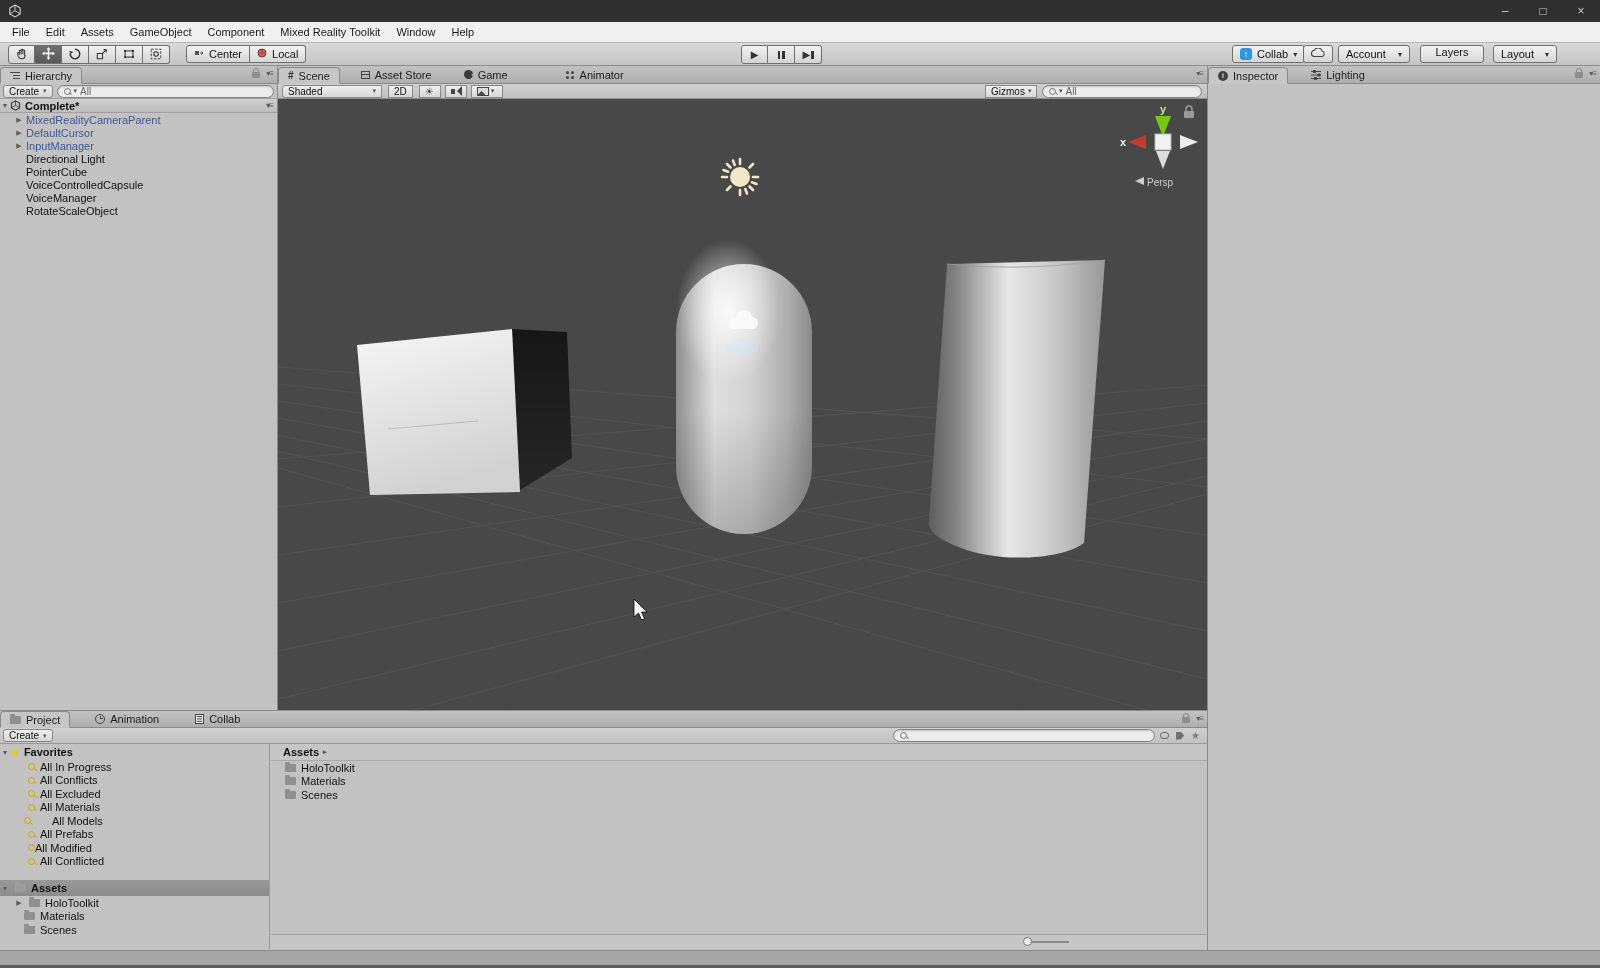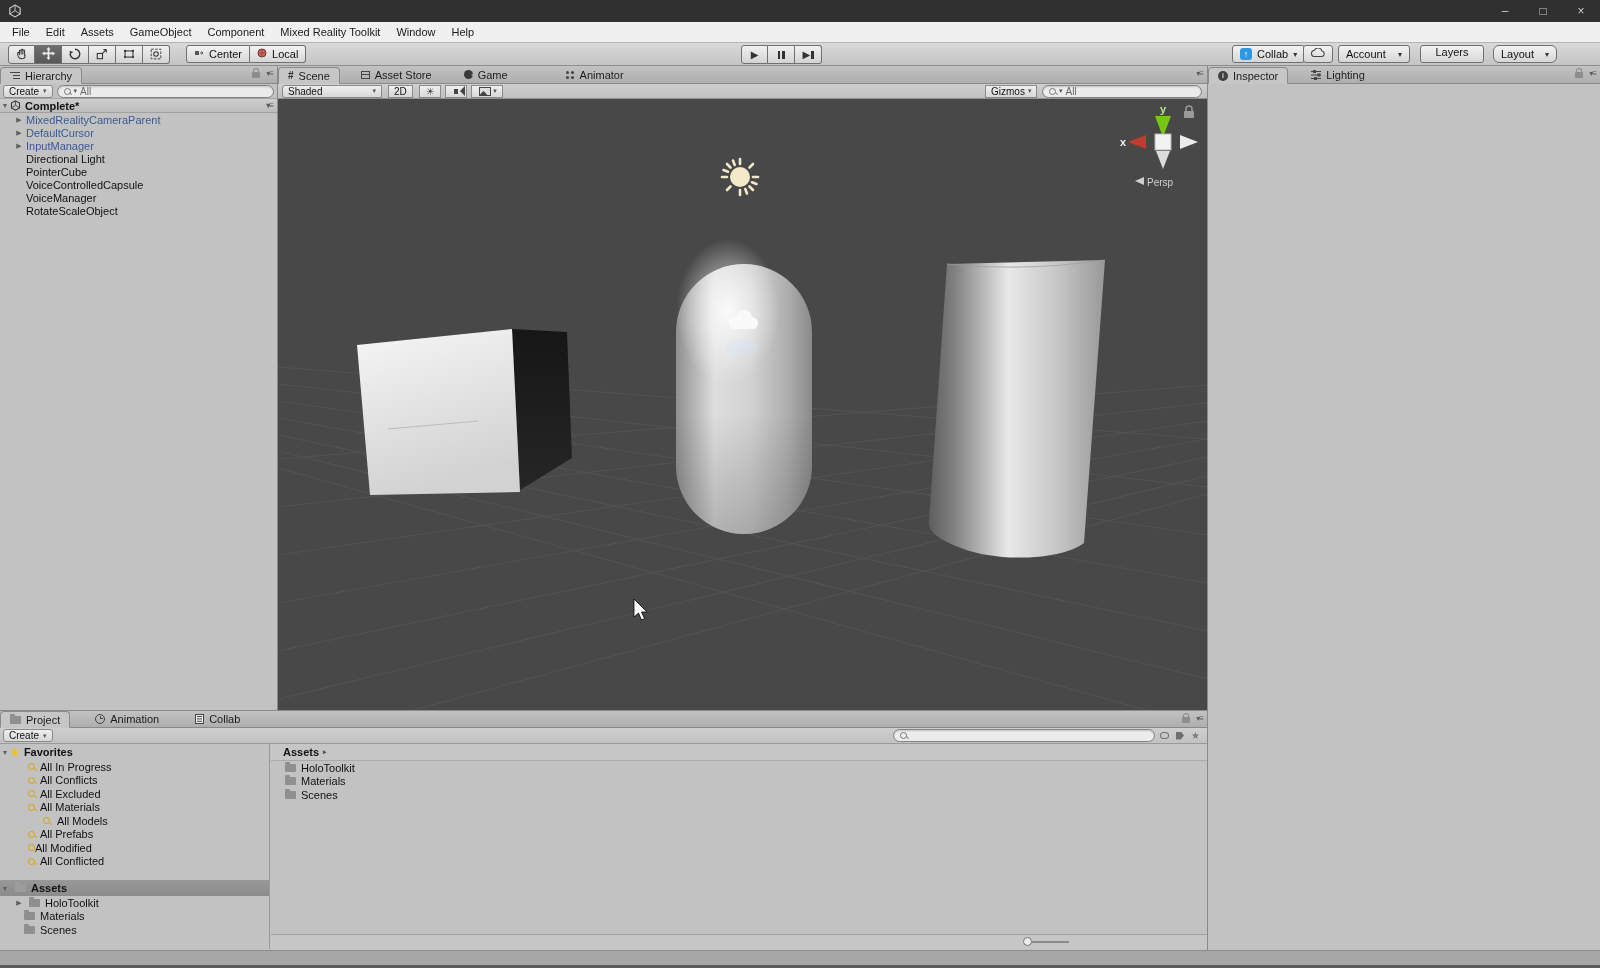--- a/index.html
+++ b/index.html
@@ -68,21 +68,21 @@
   .hier-rows .row { padding-left:14px; }
   .hier-rows .row .label { margin-left:2px; }
   .noexp { padding-left:24px !important; }
   .list-icon { display:inline-block; width:10px; }
   .list-icon i { display:block; height:1.2px; background:#444; margin:1.6px 0; }
   .list-icon i:nth-child(2){ margin-left:3px; } .list-icon i:nth-child(3){ margin-left:3px; }
 
   
   .scenepanel { position:absolute; left:278px; top:66px; width:929px; height:644px; background:#c2c2c2; }
   .scene-toolbar { height:15px; background:linear-gradient(#cfcfcf,#c0c0c0); border-bottom:1px solid #919191; display:flex; align-items:center; padding:1px 4px; gap:2px; position:relative; }
-  .scbtn { height:13px; border:1px solid #8a8a8a; background:linear-gradient(#efefef,#d7d7d7); display:flex; align-items:center; justify-content:flex-end; padding:0 5px; font-size:10px; gap:3px; }
+  .scbtn { height:13px; border:1px solid #8a8a8a; background:linear-gradient(#efefef,#d7d7d7); display:flex; align-items:center; justify-content:flex-start; padding:0 5px; font-size:10px; gap:3px; }
   .viewport { position:relative; width:929px; height:611px; background:#484848; overflow:hidden; }
   .hash-icon { font-size:10px; color:#333; font-weight:bold; }
   .box-icon { width:9px; height:8px; border:1.2px solid #444; position:relative; }
   .box-icon::after{ content:''; position:absolute; left:0; top:2px; width:100%; height:1px; background:#444; }
   .game-icon { width:9px; height:9px; border-radius:50%; background:#3a3a3a; position:relative; }
   .game-icon::after { content:''; position:absolute; right:-2px; top:2.5px; border:2.5px solid transparent; border-right:4px solid #b5b5b5; }
   .anim-dots { width:3px; height:3px; background:#444; border-radius:50%; box-shadow:5px 0 0 #444, 0 5px 0 #444, 5px 5px 0 #444; margin:-4px 6px 0 0; }
   .speaker-icon { width:4px; height:5px; background:#444; position:relative; margin-right:3px; }
   .speaker-icon::before { content:''; position:absolute; left:2px; top:-2.5px; border:5px solid transparent; border-right:5px solid #444; margin-left:-1px; }
   .img-icon { width:12px; height:9px; border:1.2px solid #444; position:relative; background:#ddd; overflow:hidden; }
@@ -239,21 +239,21 @@
         <span class="caret">▾</span>
       </span>
     </div>
     <div class="toolgroup" style="left:1420px;">
       <span class="ddbtn" style="width:64px;justify-content:space-between;flex-direction:column;">
         <span>Layers</span>
         <span class="caret">▾</span>
       </span>
     </div>
     <div class="toolgroup" style="left:1493px;">
-      <span class="ddbtn" style="width:64px;justify-content:space-between;border-radius:6px;">
+      <span class="ddbtn" style="width:64px;justify-content:space-between;">
         <span>Layout</span>
         <span class="caret">▾</span>
       </span>
     </div>
   </div>
 
   <div class="hierarchy">
     <div class="tabstrip">
       <span class="tab active" style="margin-left:0;">
         <span class="list-icon">
@@ -560,21 +560,21 @@
           <span>All Conflicts</span>
         </div>
         <div class="row" style="padding-left:28px;gap:5px;">
           <span class="mag-icon yellow"></span>
           <span>All Excluded</span>
         </div>
         <div class="row" style="padding-left:28px;gap:5px;">
           <span class="mag-icon yellow"></span>
           <span>All Materials</span>
         </div>
-        <div class="row" style="padding-left:43px;gap:7px;">
+        <div class="row" style="padding-left:24px;gap:21px;">
           <span class="mag-icon yellow"></span>
           <span>All Models</span>
         </div>
         <div class="row" style="padding-left:28px;gap:5px;">
           <span class="mag-icon yellow"></span>
           <span>All Prefabs</span>
         </div>
         <div class="row" style="padding-left:28px;gap:0;">
           <span class="mag-icon yellow"></span>
           <span>All Modified</span>

